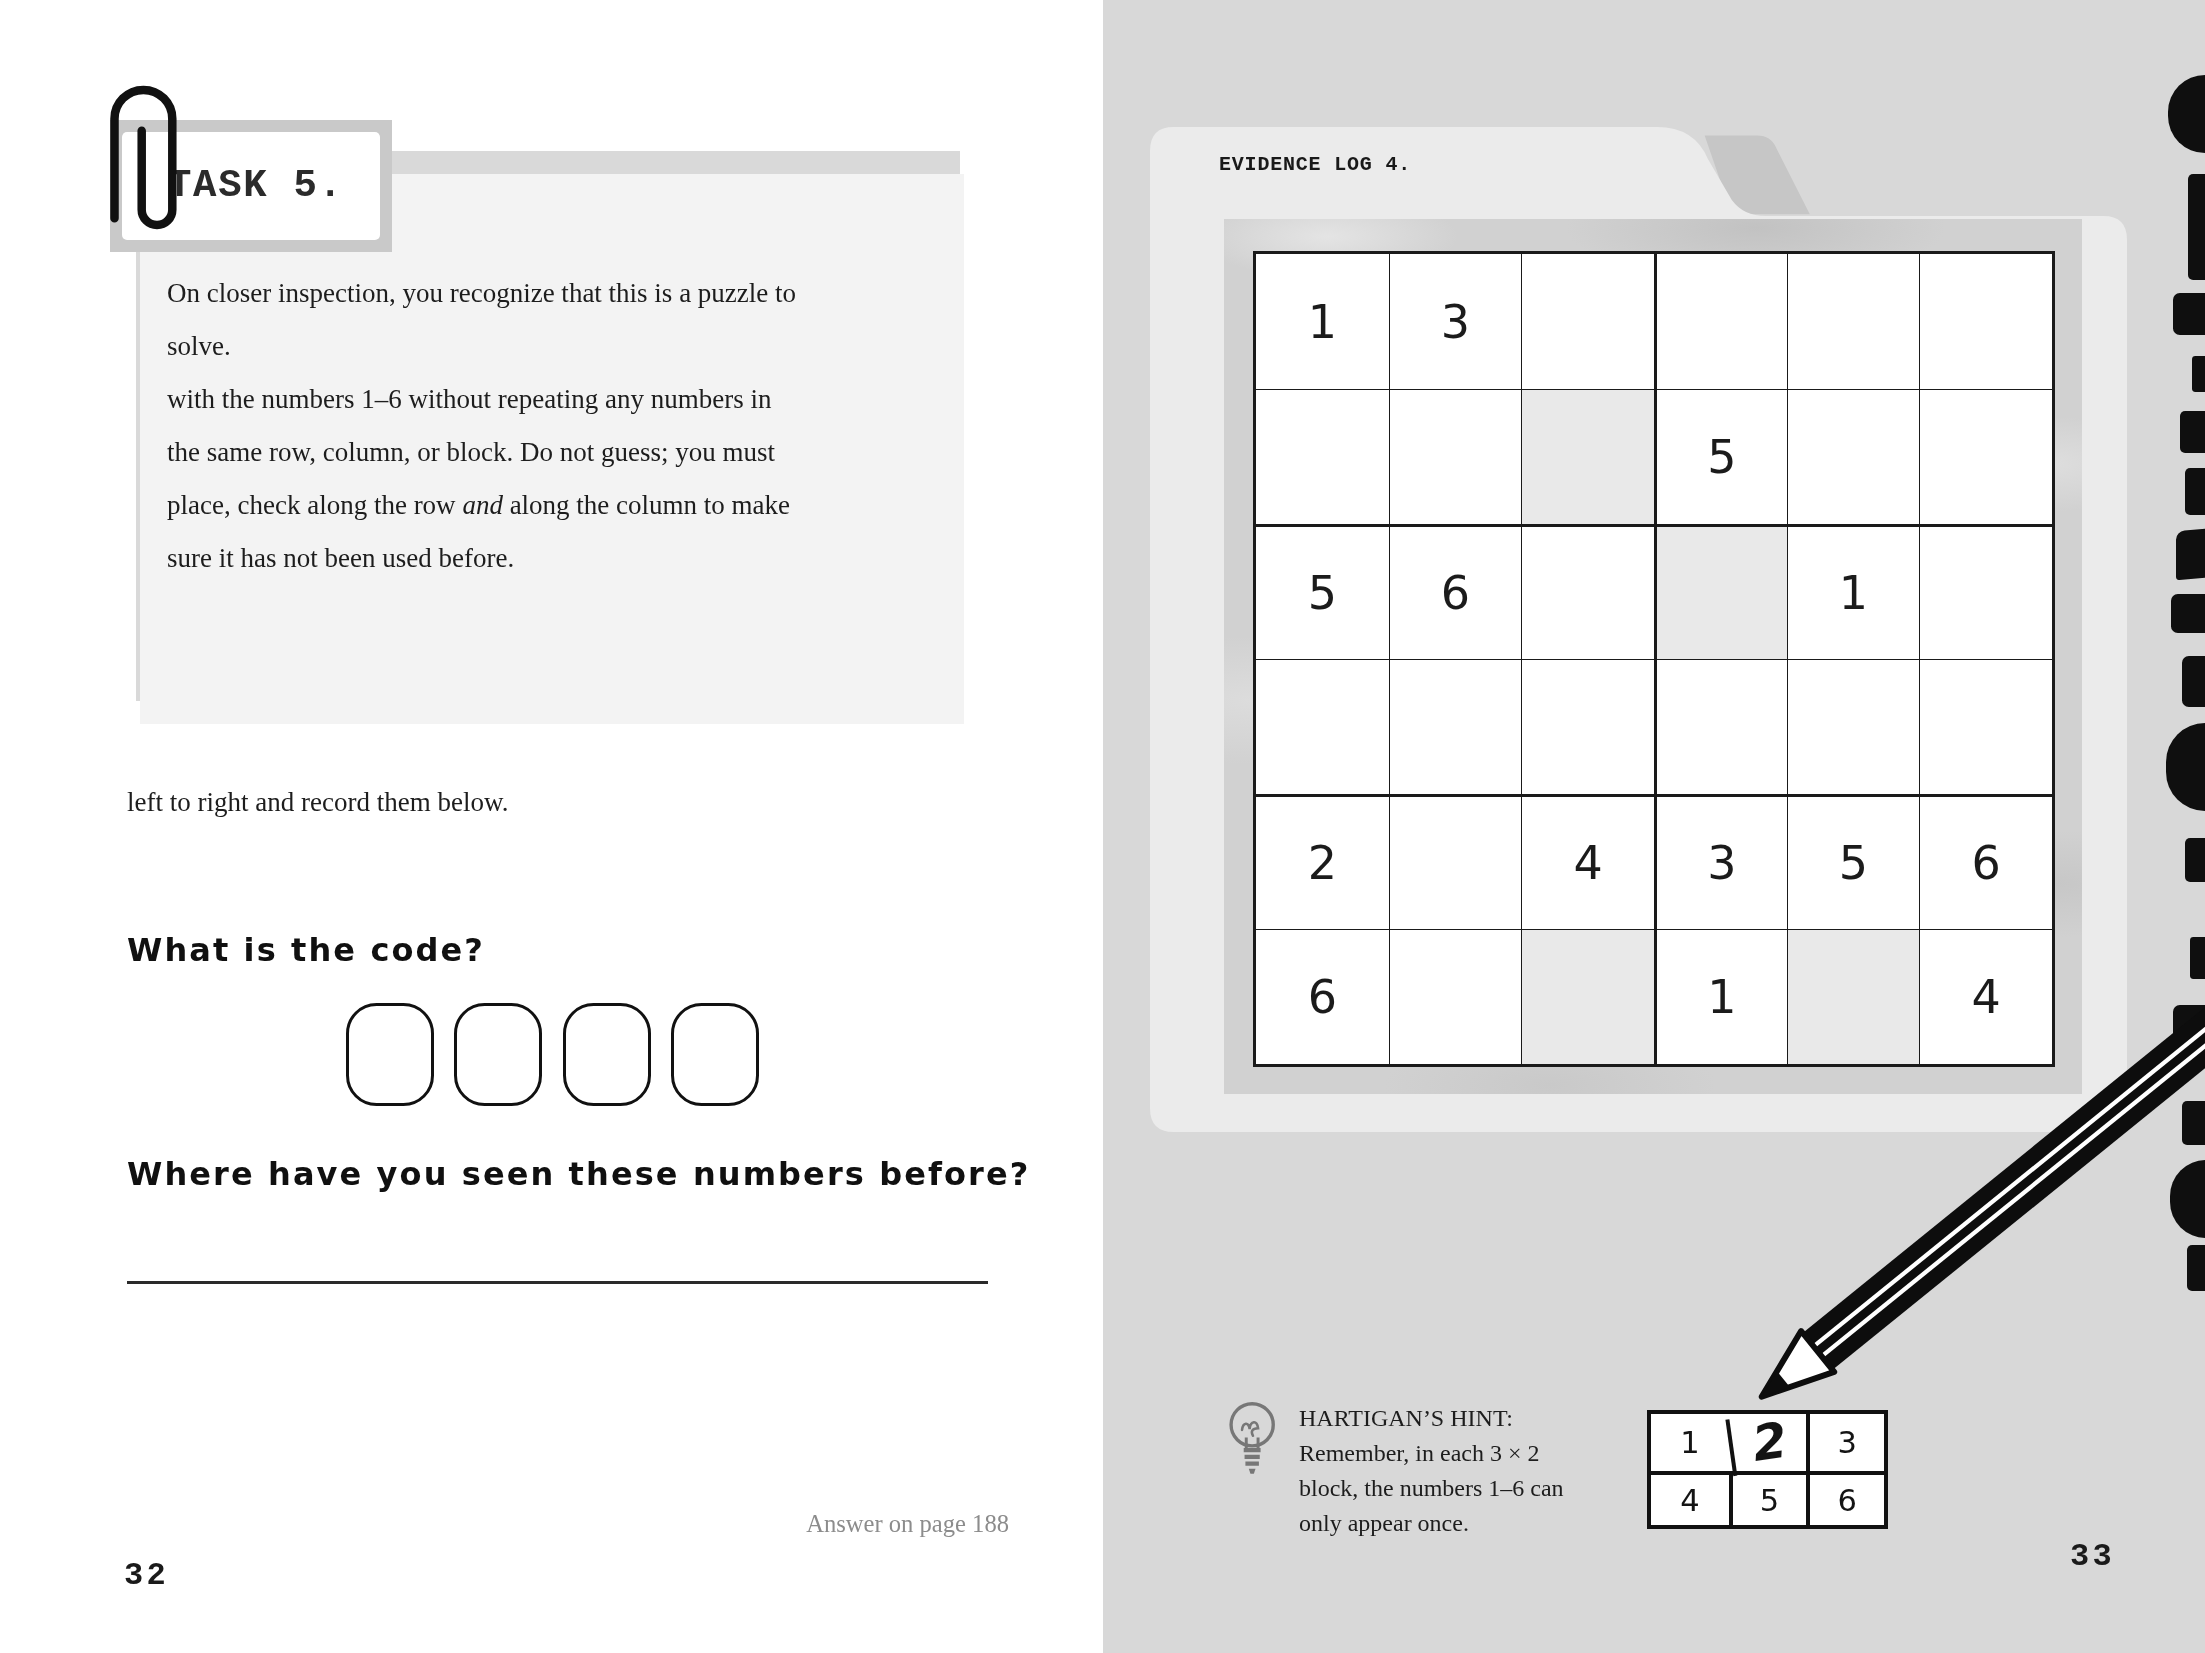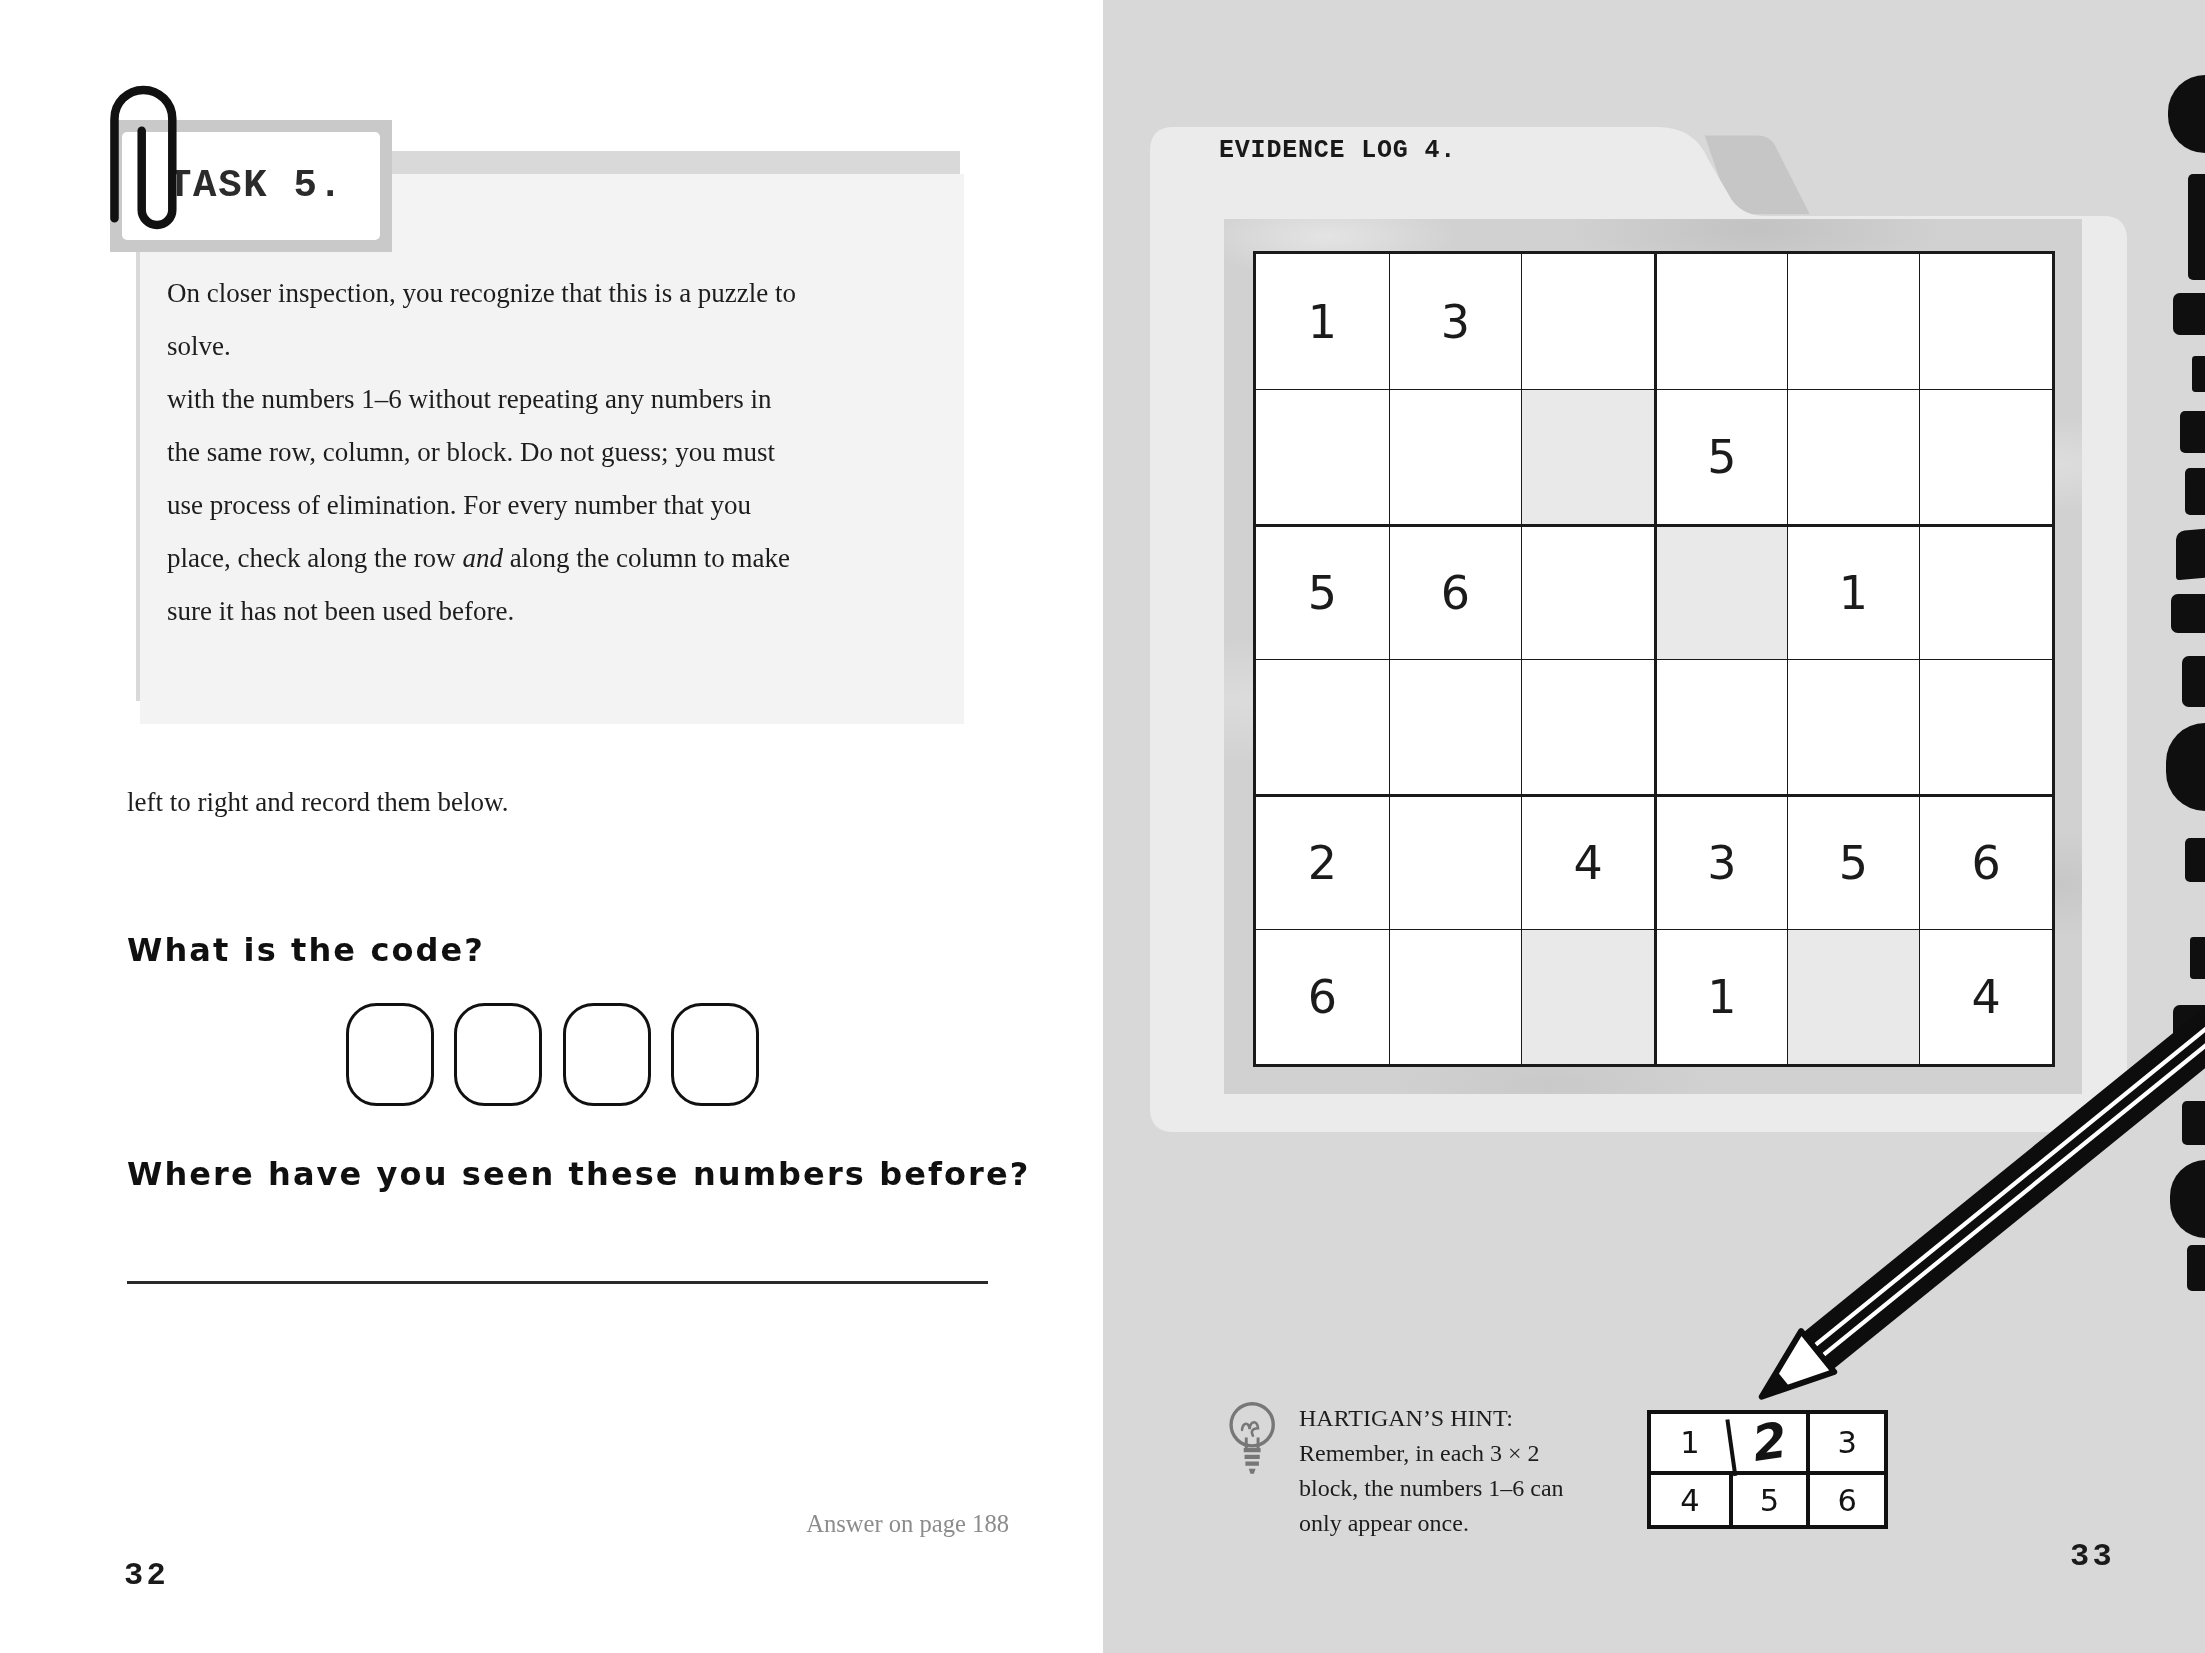--- a/index.html
+++ b/index.html
@@ -34,21 +34,21 @@
 
   .answer-line{position:absolute;left:127px;top:1281px;width:861px;height:2.5px;background:#2a2a2a;}
   .answer-note{position:absolute;right:1196px;top:1510px;font-size:24.6px;color:#8c8c8c;white-space:nowrap;}
   .pagenum{position:absolute;font-size:32px;letter-spacing:3.4px;color:#1a1a1a;}
   .pagenum.left{left:124px;top:1557px;}
   .pagenum.right{left:2070px;top:1538px;}
 
   
   .page-right-bg{position:absolute;left:1103px;top:0;width:1103px;height:1654px;background:#d8d8d8;}
   .folder-svg{position:absolute;left:1150px;top:127px;}
-  .tab-label{position:absolute;left:1219px;top:136px;font-size:25px;letter-spacing:0.8px;color:#191919;}
+  .tab-label{position:absolute;left:1219px;top:153px;font-size:20px;letter-spacing:0.8px;color:#191919;}
 
   .paper{position:absolute;left:1224px;top:219px;width:858px;height:875px;background:
      radial-gradient(187px 59px at 12% 2%, #e4e4e4 0%, rgba(228,228,228,0) 70%),
      radial-gradient(271px 76px at 62% 1%, #c2c2c2 0%, rgba(194,194,194,0) 70%),
      radial-gradient(170px 68px at 96% 28%, #dedede 0%, rgba(222,222,222,0) 70%),
      radial-gradient(204px 85px at 3% 55%, #dcdcdc 0%, rgba(220,220,220,0) 75%),
      radial-gradient(237px 76px at 97% 76%, #c7c7c7 0%, rgba(199,199,199,0) 70%),
      radial-gradient(221px 68px at 38% 99%, #c9c9c9 0%, rgba(201,201,201,0) 75%),
      #d1d1d1;}
 
@@ -90,21 +90,20 @@
   <section>
 
     <div class="panel-shadow"></div>
 
     <div class="panel">
       <div class="intro serif">
           <p class="intro-line"><span>On closer inspection, you recognize that this is a puzzle to</span><em></em><span></span></p>
           <p class="intro-line"><span>solve.</span><em></em><span></span></p>
           <p class="intro-line"><span>with the numbers 1–6 without repeating any numbers in</span><em></em><span></span></p>
           <p class="intro-line"><span>the same row, column, or block. Do not guess; you must</span><em></em><span></span></p>
-          <p class="intro-line"><span>use process of elimination. For every number that you</span><em></em><span></span></p>
           <p class="intro-line"><span>place, check along the row </span><em>and</em><span> along the column to make</span></p>
           <p class="intro-line"><span>sure it has not been used before.</span><em></em><span></span></p>
         </div>
     </div>
 
     <div class="task-box">
       <div class="task-box-inner">
         <span class="task-label mono">TASK 5.</span>
       </div>
       <svg class="paperclip" width="102" height="187" viewBox="0 0 120 220">

